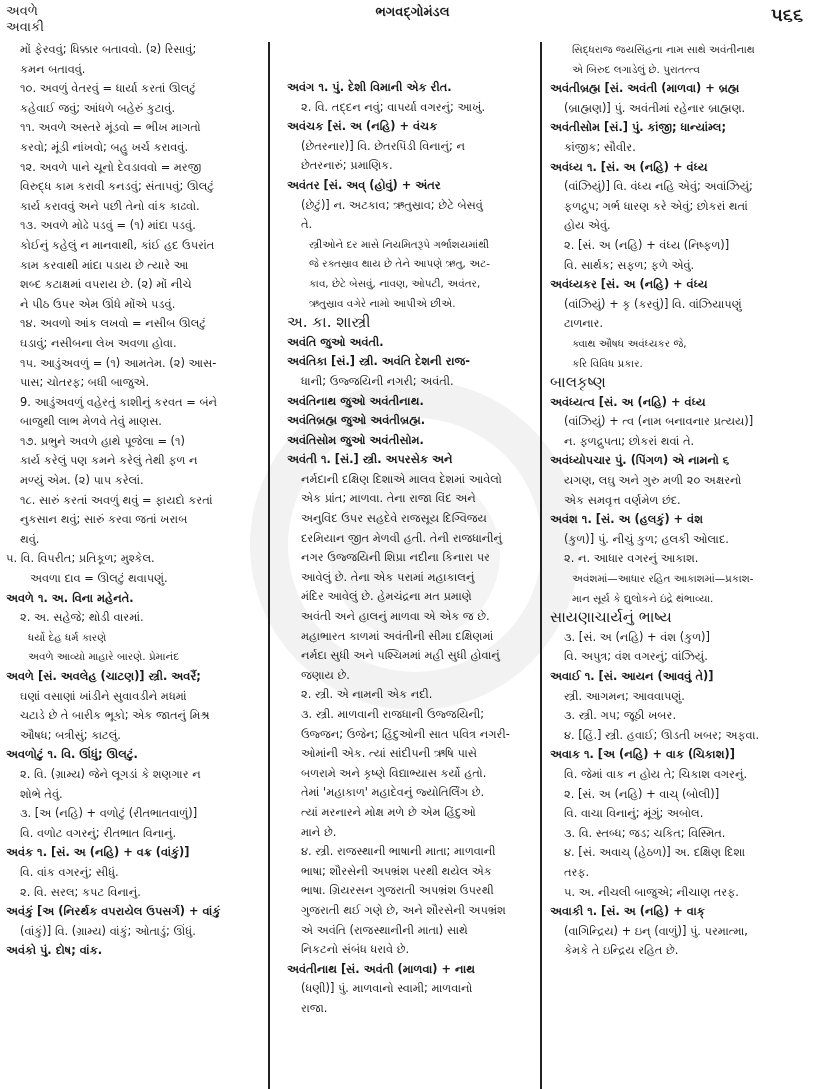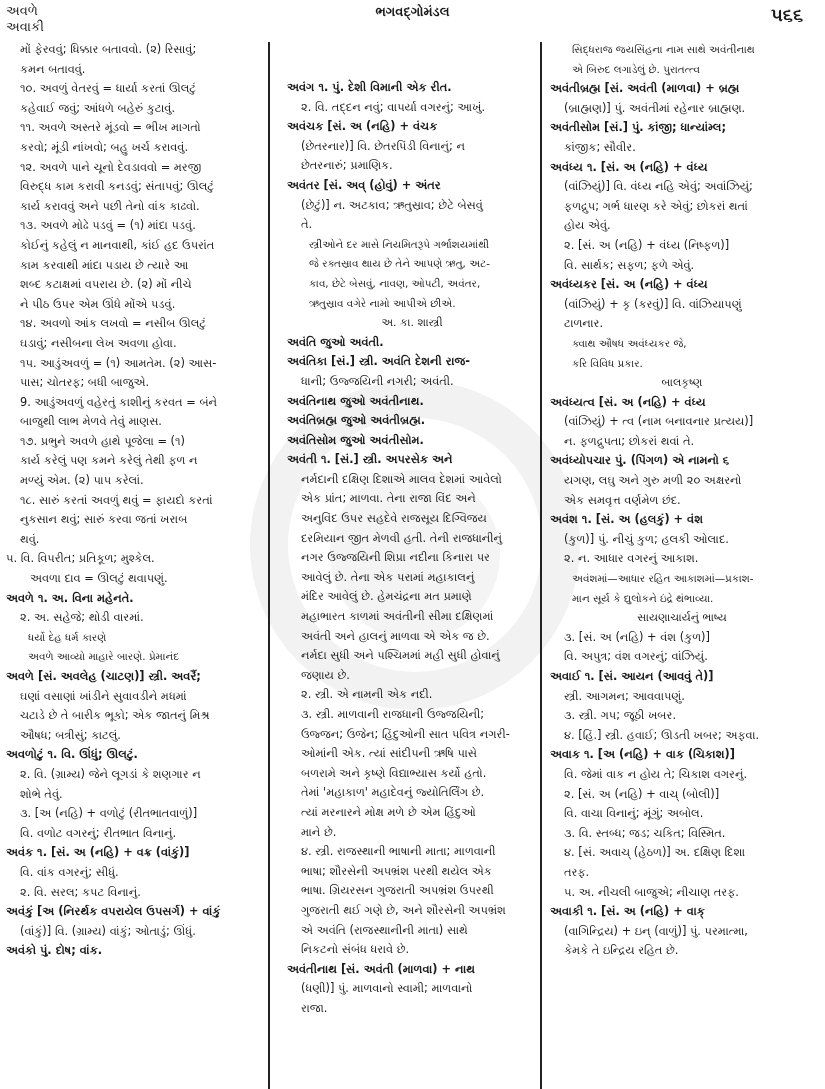--- a/index.html
+++ b/index.html
@@ -28,21 +28,21 @@
   .col2 { left: 287px; width: 254px; margin-top: 38px; }
   .col3 { left: 550px; width: 268px; }
   .rule { position: absolute; width: 2px; background: #222; }
   .rule1 { left: 268px; top: 42px; height: 1047px; }
   .rule2 { left: 540px; top: 42px; height: 1047px; }
   .line { white-space: nowrap; overflow: hidden; text-overflow: clip; text-align: justify; }
   .indent { padding-left: 14px; }
   .indent2 { padding-left: 24px; }
   .head { font-weight: bold; }
   .quote { font-size: 10.4px; padding-left: 22px; }
-  .cite { text-align: center; font-size: 11px; padding-right: 4px; }
+  .cite { text-align: left; font-size: 15px; padding-right: 4px; }
 </style>
 </head>
 <body>
 
 <div class="watermark"></div>
 <div class="watermark2"></div>
 
 <div class="header">
   <div class="guide-words">
     <div>અવળે</div>
@@ -126,22 +126,22 @@
       <div class="line head">અવંતિબ્રહ્મ જુઓ અવંતીબ્રહ્મ.</div>
       <div class="line head">અવંતિસોમ જુઓ અવંતીસોમ.</div>
       <div class="line head">અવંતી ૧. [સં.] સ્ત્રી. અપરસેક અને</div>
       <div class="line indent">નર્મદાની દક્ષિણ દિશાએ માલવ દેશમાં આવેલો</div>
       <div class="line indent">એક પ્રાંત; માળવા. તેના રાજા વિંદ અને</div>
       <div class="line indent">અનુવિંદ ઉપર સહદેવે રાજસૂય દિગ્વિજય</div>
       <div class="line indent">દરમિયાન જીત મેળવી હતી. તેની રાજધાનીનું</div>
       <div class="line indent">નગર ઉજ્જયિની શિપ્રા નદીના કિનારા પર</div>
       <div class="line indent">આવેલું છે. તેના એક પરામાં મહાકાલનું</div>
       <div class="line indent">મંદિર આવેલું છે. હેમચંદ્રના મત પ્રમાણે</div>
+      <div class="line indent">અવંતી અને હાલનું માળવા એ એક જ છે.</div>
       <div class="line indent">મહાભારત કાળમાં અવંતીની સીમા દક્ષિણમાં</div>
-      <div class="line indent">અવંતી અને હાલનું માળવા એ એક જ છે.</div>
       <div class="line indent">નર્મદા સુધી અને પશ્ચિમમાં મહી સુધી હોવાનું</div>
       <div class="line indent">જણાય છે.</div>
       <div class="line indent">૨. સ્ત્રી. એ નામની એક નદી.</div>
       <div class="line indent">૩. સ્ત્રી. માળવાની રાજધાની ઉજ્જયિની;</div>
       <div class="line indent">ઉજ્જન; ઉજેન; હિંદુઓની સાત પવિત્ર નગરી-</div>
       <div class="line indent">ઓમાંની એક. ત્યાં સાંદીપની ઋષિ પાસે</div>
       <div class="line indent">બળરામે અને કૃષ્ણે વિદ્યાભ્યાસ કર્યો હતો.</div>
       <div class="line indent">તેમાં 'મહાકાળ' મહાદેવનું જ્યોતિર્લિંગ છે.</div>
       <div class="line indent">ત્યાં મરનારને મોક્ષ મળે છે એમ હિંદુઓ</div>
       <div class="line indent">માને છે.</div>

